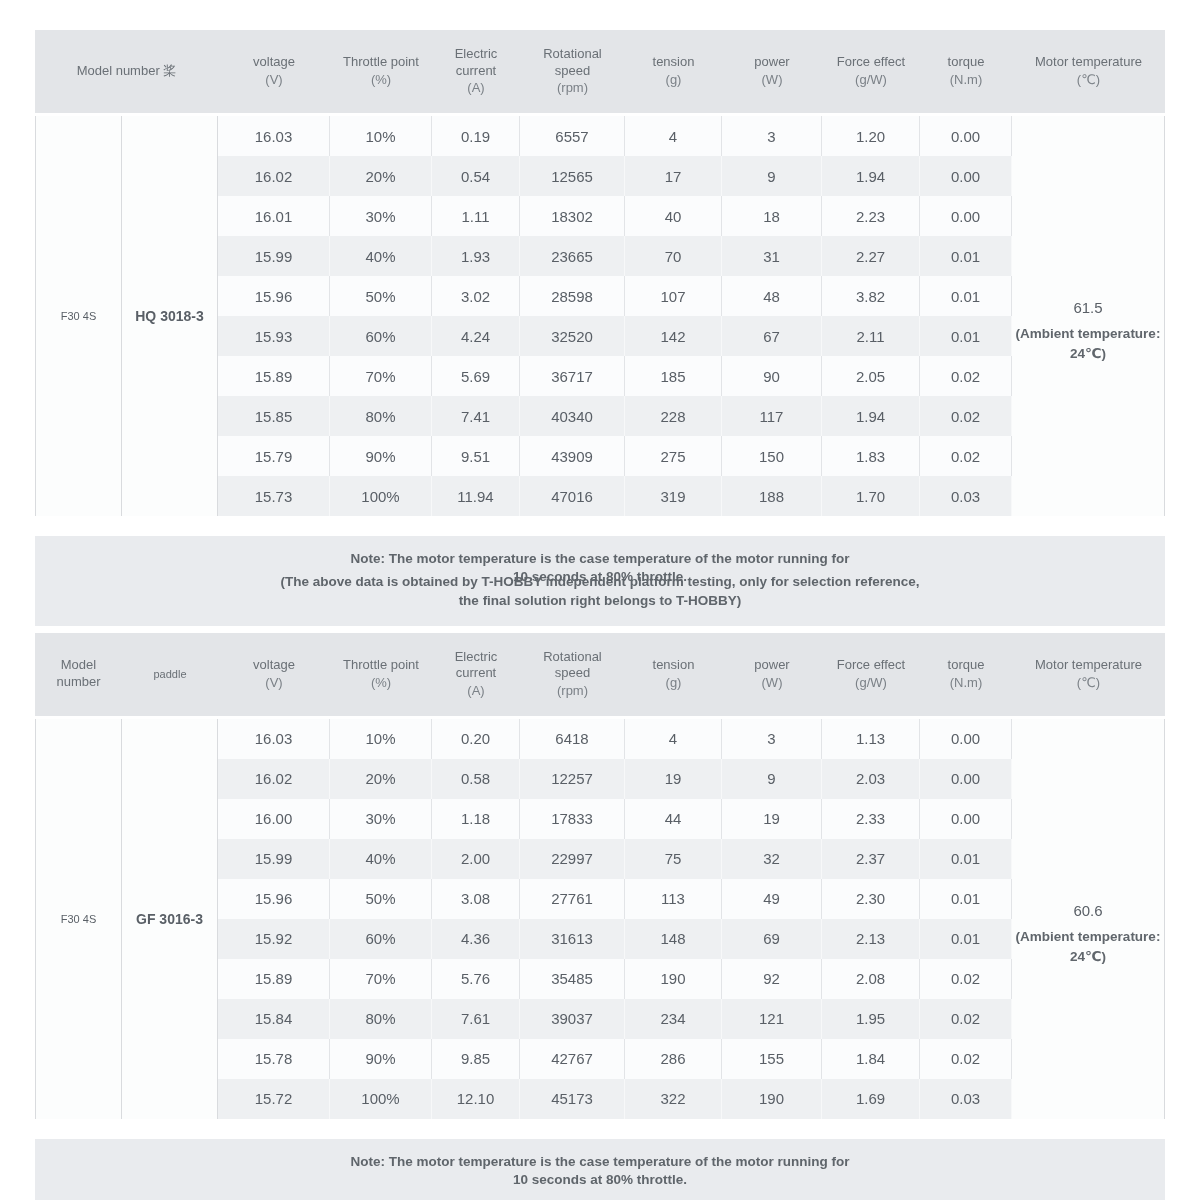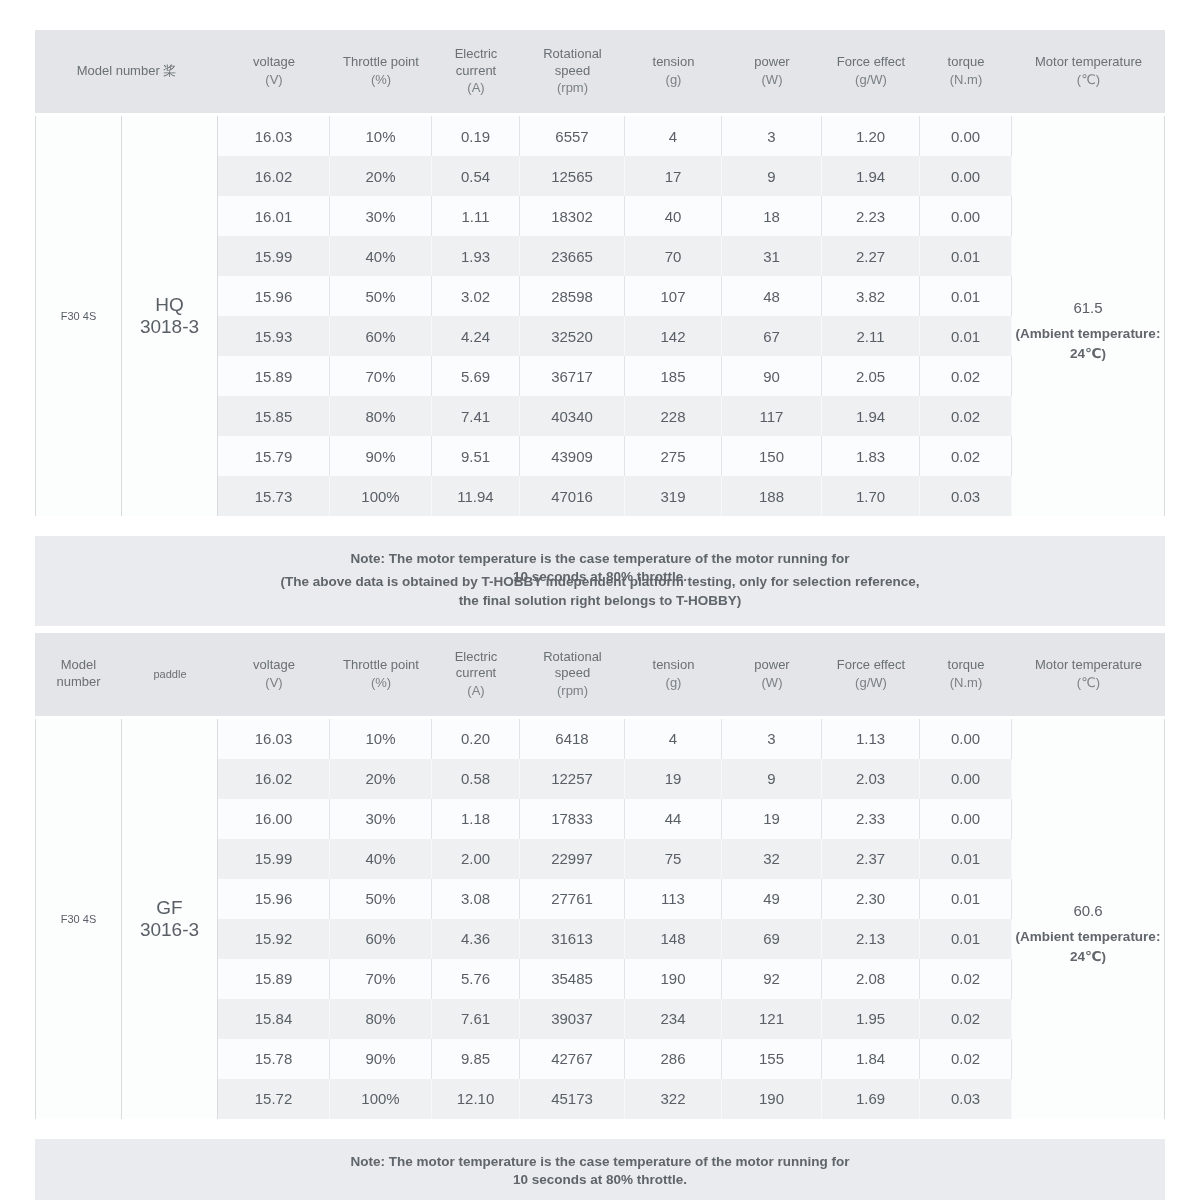--- a/index.html
+++ b/index.html
@@ -54,22 +54,23 @@
   tbody td.data-cell { border-right: 1px solid #e2e4e7; }
   tbody td.model-cell {
     border-left: 1px solid #d9dbde;
     border-right: 1px solid #d9dbde;
     background: #fcfdfd;
     font-size: 11px;
   }
   tbody td.paddle-cell {
     border-right: 1px solid #d9dbde;
     background: #fcfdfd;
-    font-size: 19px;
+    font-size: 14px;
     padding: 0 8px;
+    font-weight: bold;
   }
   tbody td.temp-cell {
     border-right: 1px solid #d9dbde;
     background: #fcfdfd;
   }
   tbody tr:nth-child(even) td.data-cell { background: #eef0f2; border-right: 1px solid #f7f8f9; }
   .temp-value { font-size: 15px; color: #595f66; margin-top: 31px; }
   .temp-ambient {
     font-size: 13.5px;
     font-weight: bold;

